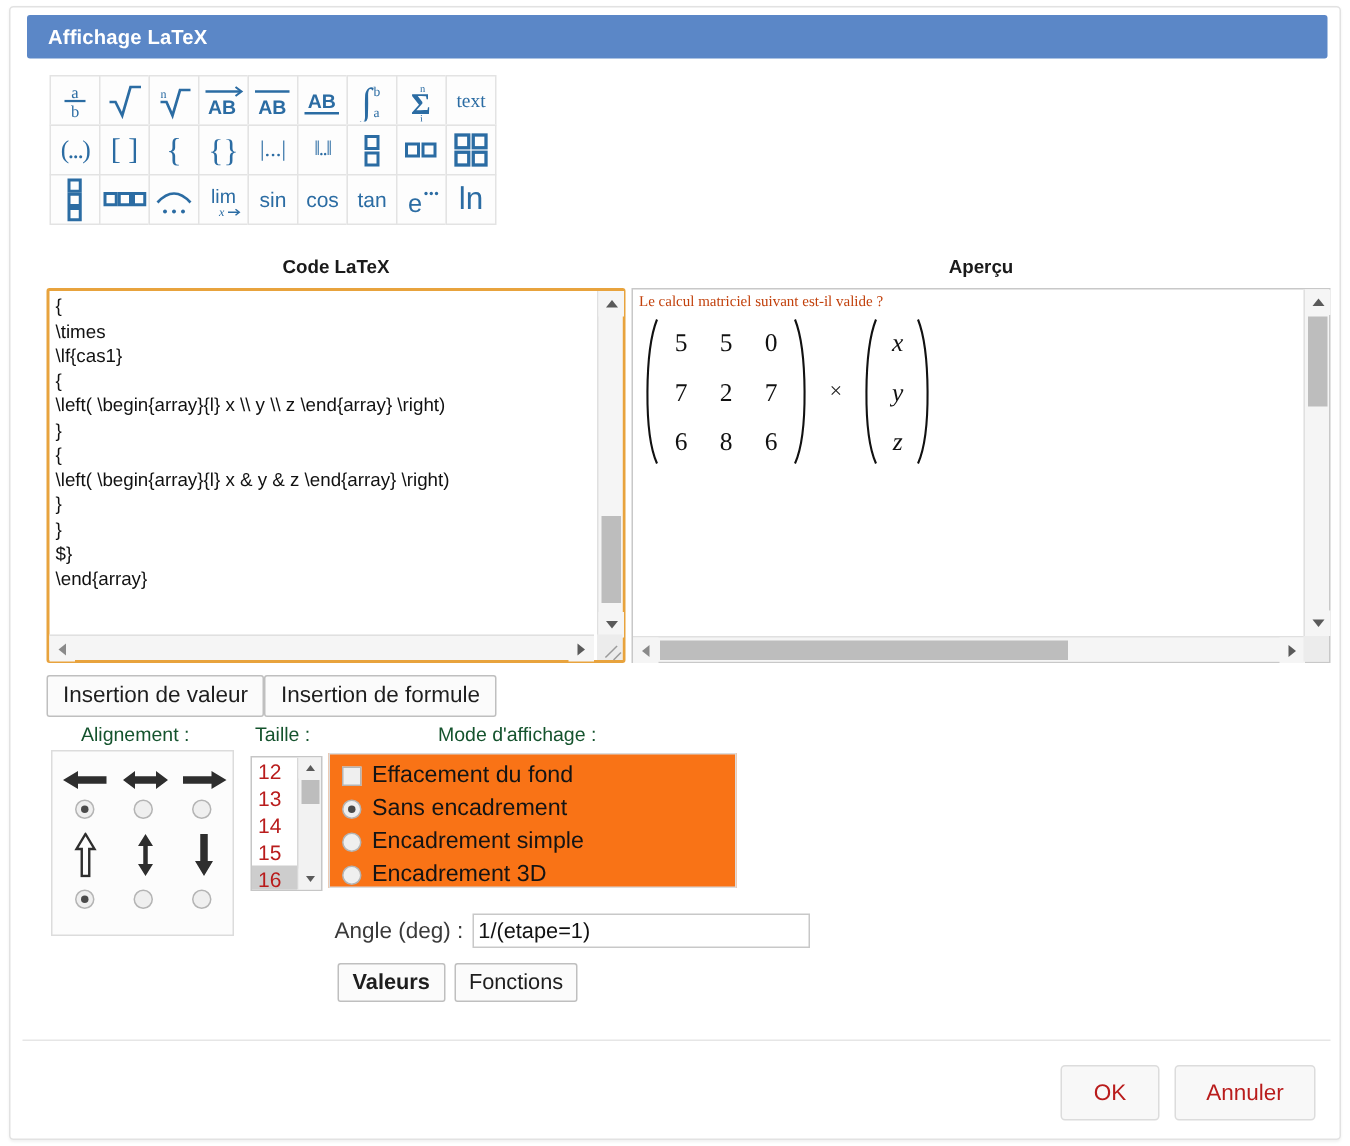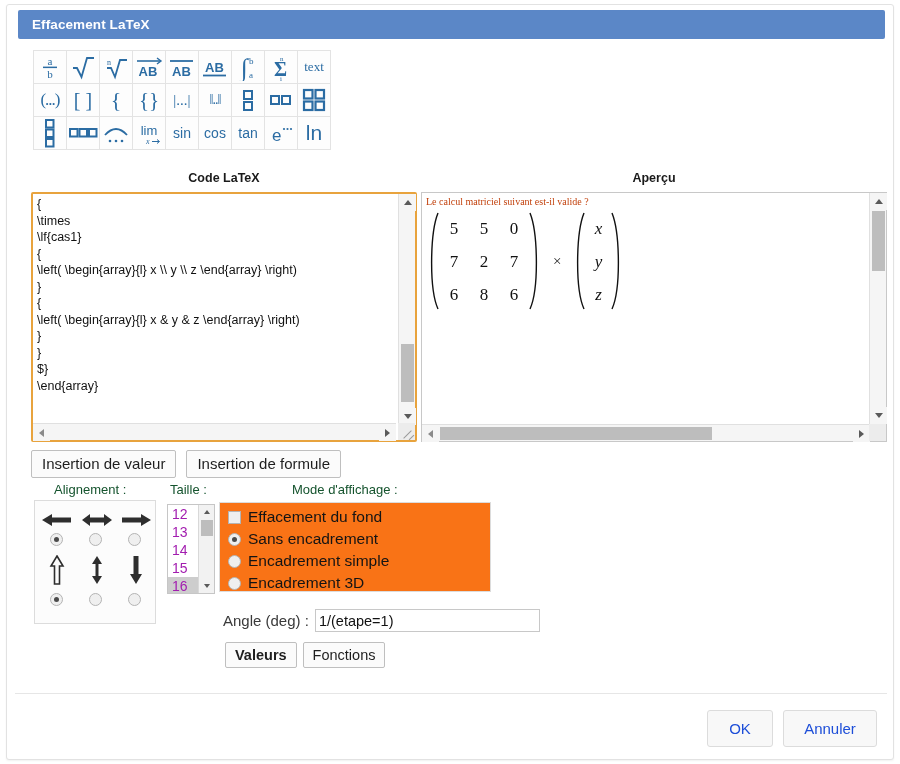--- a/index.html
+++ b/index.html
@@ -202,21 +202,21 @@
     border: 1px solid #bfbfbf;
     border-radius: 2px;
     padding: 3px 10px;
     cursor: pointer;
     line-height: 20px;
   }
 
   #insert-row {
     position: absolute;
     left: 24px; top: 445px;
-    display: flex; gap: 10px;
+    display: flex; 
   }
 
   
   .group-caption {
     position: absolute;
     font-size: 13px;
     color: #14532d;
   }
   #align-box {
     position: absolute;
@@ -251,21 +251,21 @@
   #size-list {
     position: absolute;
     left: 160px; top: 499px;
     width: 48px; height: 90px;
     border: 1px solid #c6c6c6;
     background: #ffffff;
     overflow: hidden;
   }
   .size-opt {
     font-size: 14px;
-    color: #a21caf;
+    color: #b91c1c;
     padding-left: 4px;
     height: 18px;
     line-height: 18px;
     cursor: pointer;
     width: 30px;
   }
   .size-opt.sel { background: #cdcdcd; }
   #size-sb {
     position: absolute;
     right: 0; top: 0;
@@ -336,37 +336,37 @@
     background: #e6e6e6;
   }
   #footer-buttons {
     position: absolute;
     right: 16px; top: 705px;
     display: flex; gap: 10px;
   }
   .footer-btn {
     font-family: "Liberation Sans", sans-serif;
     font-size: 15px;
-    color: #1d4ed8;
+    color: #b91c1c;
     background: #f8f8f8;
     border: 1px solid #dcdcdc;
     border-radius: 3px;
     width: auto;
     min-width: 66px;
     height: 37px;
     cursor: pointer;
   }
 </style>
 </head>
 <body>
 
 <div id="dialog">
 
   <div id="titlebar">
-    <span class="title-text">Effacement LaTeX</span>
+    <span class="title-text">Affichage LaTeX</span>
   </div>
 
   <div id="toolbar">
 
     <div class="tb-row">
       <div class="tb-btn" title="a/b">
         <svg width="22" height="26" viewBox="0 0 22 26">
           <text x="11" y="11" font-family="Liberation Serif, serif" font-size="11" fill="#2b6ca3" text-anchor="middle">a</text>
           <rect x="4" y="12.6" width="14" height="1.5" fill="#2b6ca3"></rect>
           <text x="11" y="24" font-family="Liberation Serif, serif" font-size="11" fill="#2b6ca3" text-anchor="middle">b</text>

